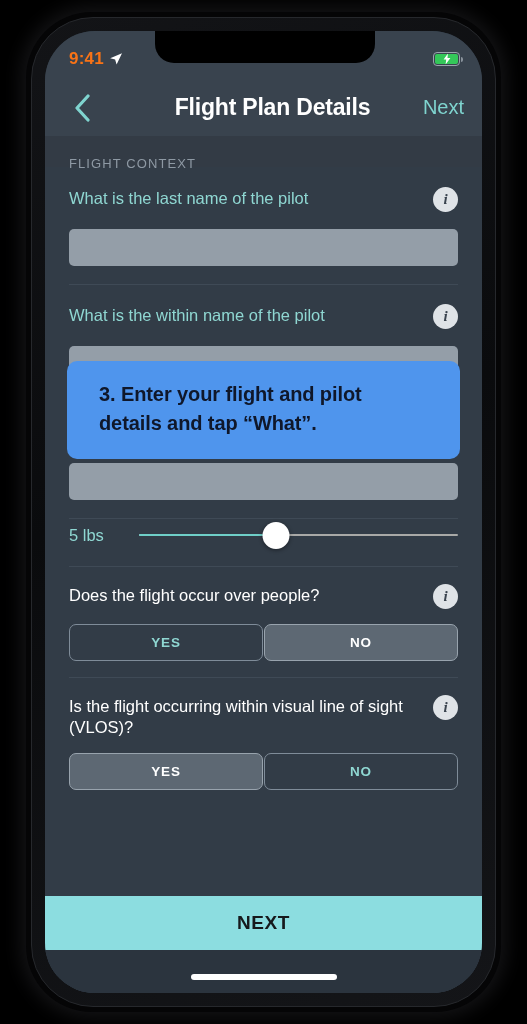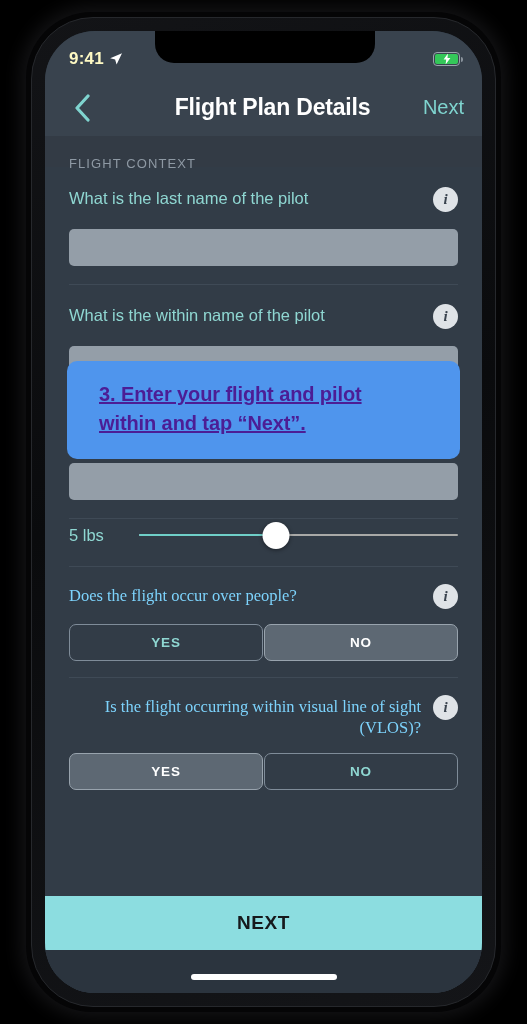--- a/index.html
+++ b/index.html
@@ -62,21 +62,21 @@
     width: 437px; height: 48px;
     background: #39434e;
     display: flex;
     align-items: center;
     justify-content: space-between;
     padding: 8px 22px 0 24px;
     z-index: 30;
   }
   .sb-left { display: flex; align-items: center; gap: 5px; }
   .sb-time {
-    color: #fef9c3;
+    color: #f97316;
     font-size: 17px;
     font-weight: bold;
     letter-spacing: 0.2px;
   }
   .loc-arrow { display: block; }
   .sb-right { display: flex; align-items: center; }
   .battery {
     position: relative;
     width: 27px; height: 14px;
     border: 1.6px solid #9aa3ac;
@@ -169,29 +169,28 @@
     position: absolute;
     left: 24px; right: 24px; top: 0;
     height: 1px;
     background: #3f4a56;
   }
   .q-line {
     display: flex;
     align-items: flex-start;
     justify-content: space-between;
     gap: 12px;
-    text-align: right;
   }
   .q-text {
     font-size: 16.5px;
     line-height: 1.28;
     padding-top: 2px;
   }
   .q-text.teal { color: #8fd7d2; }
-  .q-text.white { color: #7dd3fc; font-family: Liberation Serif, serif; }
+  .q-text.white { color: #ffffff; }
   .info-icon {
     flex: none;
     width: 25px; height: 25px;
     border-radius: 50%;
     background: #dfe3e7;
     color: #39434e;
     font-size: 15px;
     font-weight: bold;
     font-style: italic;
     font-family: "Liberation Serif", serif;
@@ -330,26 +329,25 @@
     left: 22px;
     top: 330px;
     width: 393px;
     background: #4f95ed;
     border-radius: 10px;
     padding: 19px 22px 21px 32px;
     z-index: 35;
   }
   .tooltip span {
     display: block;
-    color: #4c1d95;
+    color: #0f172a;
     font-size: 20px;
     font-weight: bold;
     line-height: 1.45;
     letter-spacing: -0.1px;
-    text-decoration: underline;
   }
 </style>
 </head>
 <body>
 
 <div id="stage">
 
   <div class="phone-shadow"></div>
   <div class="phone-body"></div>
 
@@ -445,21 +443,21 @@
         <div class="yn-row">
           <button class="yn-btn selected">YES</button>
           <button class="yn-btn">NO</button>
         </div>
       </div>
 
     </div>
 
     <div class="tooltip">
       <span>3. Enter your flight and pilot</span>
-      <span>within and tap “Next”.</span>
+      <span>details and tap “What”.</span>
     </div>
 
     <div class="gap-strip"></div>
     <div class="next-bar">
       <span>NEXT</span>
     </div>
     <div class="bottom-pad"></div>
     <div class="home-indicator"></div>
 
   </div>

